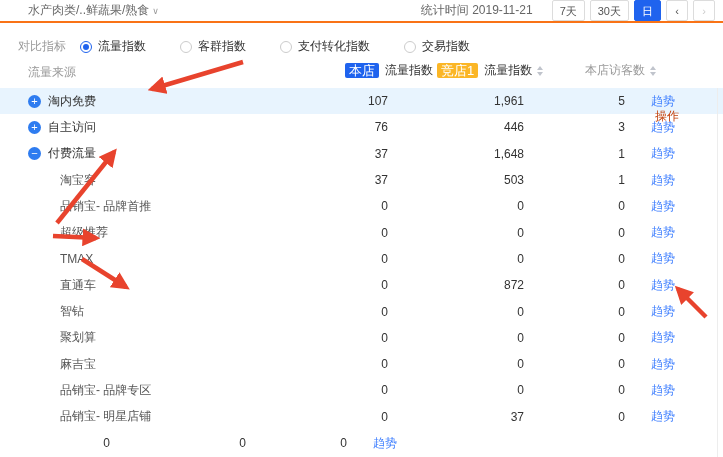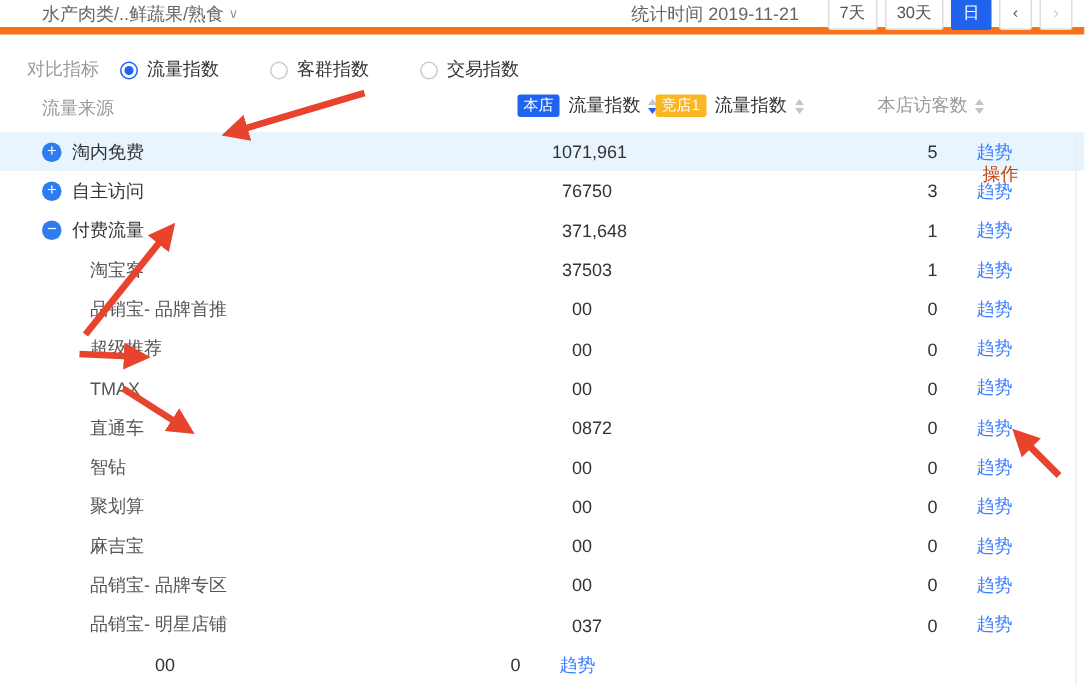--- a/index.html
+++ b/index.html
@@ -6,21 +6,21 @@
   html,body { width:723px; height:457px; }
   body {
     position:relative; overflow:hidden; background:#fff;
     font-family:"Liberation Sans","DejaVu Sans",sans-serif;
     font-size:12px; color:#333;
     --accent:#1f63ee; --link:#3d7eff; --badge-comp:#fbb626;
     --highlight:#e8f4fe; --annotation:#e8432d;
   }
   
   .topbar{ height:23px; display:flex; align-items:center; justify-content:space-between;
-           padding:0 8px 0 28px; border-bottom:5px solid #f97316; }
+           padding:0 8px 0 28px; border-bottom:2px solid #f97316; }
   .breadcrumb{ color:#666; cursor:pointer; display:flex; align-items:center; }
   .breadcrumb .caret{ font-size:9px; color:#999; margin-left:3px; }
   .topbar-right{ display:flex; align-items:center; }
   .stat-time{ color:#666; margin-right:14px; }
   .btn{ height:21px; line-height:16px; padding:0 7px; border:1px solid #dcdcdc; background:#fff;
         color:#555; font-size:11px; border-radius:2px; margin-left:5px; cursor:pointer; text-align:center; }
   .btn.active{ background:var(--accent); border-color:var(--accent); color:#fff; }
   .btn.pager{ width:22px; padding:0; }
   .btn.pager.disabled{ color:#ccc; }
   
@@ -31,41 +31,41 @@
           position:relative; background:#fff; flex:none; }
   .radio-option.checked .radio{ border-color:var(--accent); }
   .radio-option.checked .radio::after{ content:""; position:absolute; left:2px; top:2px;
           width:6px; height:6px; border-radius:50%; background:var(--accent); }
   
   .thead{ position:relative; height:33px; }
   .th-source{ position:absolute; left:28px; top:9px; color:#999; }
   .th-group{ position:absolute; top:7px; display:flex; align-items:center; cursor:pointer; }
   #th-c1{ left:345px; } #th-c2{ left:437px; } #th-c3{ left:585px; }
   .th-action{ position:absolute; left:655px; top:9px; color:#c2410c;margin-top:44px; }
-  .badge{ font-size:10px; line-height:15px; color:#fff; padding:0 4px; border-radius:2px; margin-right:6px; }
+  .badge{ font-size:13px; line-height:15px; color:#fff; padding:0 4px; border-radius:2px; margin-right:6px; }
   .badge.self{ background:var(--accent); }
   .badge.comp{ background:var(--badge-comp); }
   .th-label{ color:#333; }
   #th-c3 .th-label{ color:#999; }
   .sort{ display:inline-flex; flex-direction:column; margin-left:5px; }
   .sort i{ width:0; height:0; border-left:3.5px solid transparent; border-right:3.5px solid transparent; }
   .sort .up{ border-bottom:4px solid #c0c4cc; margin-bottom:2px; }
   .sort .down{ border-top:4px solid #c0c4cc; }
   .sort .down.active{ border-top-color:var(--accent); }
   
   .row{ display:flex; height:26.3px; align-items:center; padding-right:30px; }
   .row.highlight{ background:var(--highlight); }
   .cell{ flex:none; }
   .src{ flex:1; display:flex; align-items:center; overflow:hidden; white-space:nowrap; }
   .src.level0{ padding-left:28px; color:#333; }
   .src.level1{ padding-left:60px; color:#555; }
   .expander{ width:13px; height:13px; border-radius:50%; background:#2e7cf0; color:#fff;
              font-size:11px; line-height:12px; text-align:center; margin-right:7px; flex:none; cursor:pointer; }
   .c1{ width:110px; text-align:right; }
-  .c2{ width:140px; text-align:left; padding-right:4px; }
+  .c2{ width:140px; text-align:right; padding-right:4px; }
   .c3{ width:105px; text-align:right; padding-right:8px; }
   .act{ width:60px; text-align:center; }
   .act a{ color:var(--link); text-decoration:none; cursor:pointer; }
   .table-edge{ position:absolute; right:5px; top:88px; bottom:0; width:1px; background:#ededed; }
   
   #annotations{ position:absolute; left:0; top:0; width:723px; height:457px;
                 pointer-events:none; z-index:10; }
 </style>
 </head>
 <body style="--accent: #1f63ee; --link: #3d7eff; --badge-comp: #fbb626; --highlight: #e8f4fe; --annotation: #e8432d;">
@@ -87,20 +87,24 @@
 
 <div class="filter-row">
   <span class="filter-label">对比指标</span>
   <span class="radio-option checked">
     <span class="radio"></span>
     <span>流量指数</span>
   </span>
   <span class="radio-option">
     <span class="radio"></span>
     <span>客群指数</span>
+  </span>
+  <span class="radio-option">
+    <span class="radio"></span>
+    <span>支付转化指数</span>
   </span>
   <span class="radio-option">
     <span class="radio"></span>
     <span>交易指数</span>
   </span>
 </div>
 
 <div class="thead">
   <span class="th-source">流量来源</span>
   <div class="th-group" id="th-c1">
@@ -139,21 +143,21 @@
       <div class="cell c2">1,961</div>
       <div class="cell c3">5</div>
       <div class="cell act"><a>趋势</a></div>
     </div>
     <div class="row">
       <div class="cell src level0">
         <span class="expander">+</span>
         <span>自主访问</span>
       </div>
       <div class="cell c1">76</div>
-      <div class="cell c2">750</div>
+      <div class="cell c2">446</div>
       <div class="cell c3">3</div>
       <div class="cell act"><a>趋势</a></div>
     </div>
     <div class="row">
       <div class="cell src level0">
         <span class="expander">−</span>
         <span>付费流量</span>
       </div>
       <div class="cell c1">37</div>
       <div class="cell c2">1,648</div>

